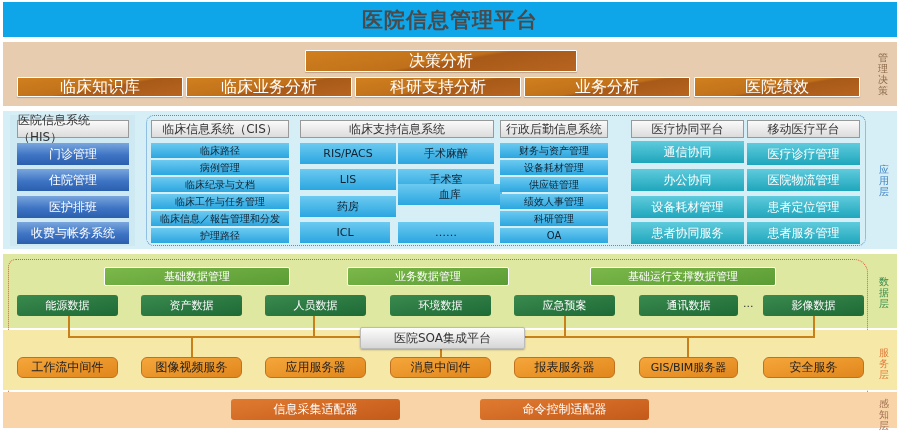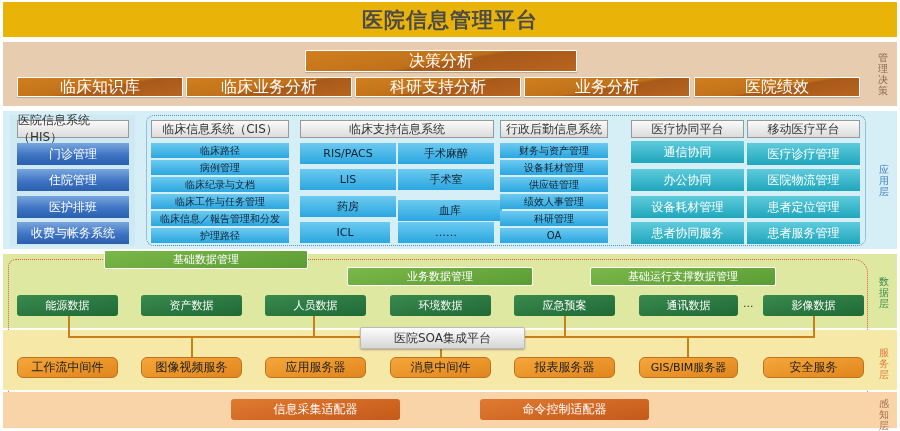--- a/index.html
+++ b/index.html
@@ -1,18 +1,18 @@
 <!DOCTYPE html>
 <html><head>
 <meta charset="utf-8">
 <style>
 *{box-sizing:border-box;margin:0;padding:0}
 body{width:900px;height:431px;background:#fff;font-family:"DejaVu Sans",sans-serif;position:relative;overflow:hidden}
 .abs{position:absolute}
-.title{left:3px;top:2px;width:894px;height:35px;background:#eab308;display:flex;align-items:center;justify-content:center;font-size:21px;font-weight:bold;color:#4a4a4a;letter-spacing:1px}
+.title{left:3px;top:2px;width:894px;height:35px;background:#0ea5e9;display:flex;align-items:center;justify-content:center;font-size:21px;font-weight:bold;color:#4a4a4a;letter-spacing:1px}
 .mgmt{left:3px;top:42px;width:894px;height:64px;background:#e8ccb0}
 .obox{position:absolute;height:20px;background:linear-gradient(170deg,#d0801e 0%,#c0701a 50%,#a85a18 55%,#b86420 100%);border:1px solid #fff;border-radius:1px;color:#fff;font-size:16px;display:flex;align-items:center;justify-content:center;box-shadow:0 1px 1px rgba(0,0,0,.2)}
 .side{position:absolute;font-size:10px;line-height:11px;width:12px;text-align:center}
 .app{left:3px;top:111px;width:894px;height:138px;background:#d6eef5}
 .his{left:10px;top:115px;width:125px;height:131px;background:#cfe9f2}
 .hdr{position:absolute;height:18px;background:linear-gradient(#fafafa,#dcdcdc);border:1px solid #999;color:#333;font-size:12px;display:flex;align-items:center;justify-content:center}
 .dblue{position:absolute;height:22px;background:linear-gradient(#7aa6dd,#3e74c4 55%,#2a5fae);color:#fff;font-size:12px;display:flex;align-items:center;justify-content:center}
 .lblue{position:absolute;height:15px;background:linear-gradient(#6ccaf0,#2ba6e0);color:#123;font-size:10px;display:flex;align-items:center;justify-content:center}
 .mblue{position:absolute;height:21px;background:linear-gradient(#6ccaf0,#2ba6e0);color:#123;font-size:11px;display:flex;align-items:center;justify-content:center}
 .teal{position:absolute;height:22px;background:linear-gradient(#5fcbdc,#1fa6bc);color:#fff;font-size:12px;display:flex;align-items:center;justify-content:center}
@@ -58,21 +58,21 @@
 <div class="lblue" style="left:151px;top:194px;width:138px">临床工作与任务管理</div>
 <div class="lblue" style="left:151px;top:211px;width:138px">临床信息／報告管理和分发</div>
 <div class="lblue" style="left:151px;top:228px;width:138px">护理路径</div>
 
 <div class="hdr" style="left:300px;top:120px;width:194px">临床支持信息系统</div>
 <div class="mblue" style="left:300px;top:143px;width:96px">RIS/PACS</div>
 <div class="mblue" style="left:398px;top:143px;width:96px">手术麻醉</div>
 <div class="mblue" style="left:300px;top:169px;width:96px">LIS</div>
 <div class="mblue" style="left:398px;top:169px;width:96px">手术室</div>
 <div class="mblue" style="left:300px;top:196px;width:96px">药房</div>
-<div class="mblue" style="left:398px;top:200px;width:104px">血库</div>
+<div class="mblue" style="left:398px;top:184px;width:104px">血库</div>
 <div class="mblue" style="left:300px;top:222px;width:90px">ICL</div>
 <div class="mblue" style="left:398px;top:222px;width:96px">……</div>
 
 <div class="hdr" style="left:500px;top:120px;width:108px">行政后勤信息系统</div>
 <div class="lblue" style="left:500px;top:143px;width:108px">财务与资产管理</div>
 <div class="lblue" style="left:500px;top:160px;width:108px">设备耗材管理</div>
 <div class="lblue" style="left:500px;top:177px;width:108px">供应链管理</div>
 <div class="lblue" style="left:500px;top:194px;width:108px">绩效人事管理</div>
 <div class="lblue" style="left:500px;top:211px;width:108px">科研管理</div>
 <div class="lblue" style="left:500px;top:228px;width:108px">OA</div>
@@ -85,22 +85,22 @@
 
 <div class="hdr" style="left:747px;top:120px;width:113px">移动医疗平台</div>
 <div class="teal" style="left:747px;top:143px;width:113px">医疗诊疗管理</div>
 <div class="teal" style="left:747px;top:169px;width:113px">医院物流管理</div>
 <div class="teal" style="left:747px;top:196px;width:113px">患者定位管理</div>
 <div class="teal" style="left:747px;top:222px;width:113px">患者服务管理</div>
 <div class="side" style="left:878px;top:164px;color:#3a7fc4">应用层</div>
 
 <div class="abs data"></div>
 <div class="dotted" style="left:8px;top:259px;width:860px;height:165px;border-color:#e05a3a;border-top-right-radius:14px"></div>
-<div class="gbox" style="left:104px;top:250px;width:204px">基础数据管理</div>
-<div class="gbox" style="left:347px;top:267px;width:186px">业务数据管理</div>
+<div class="gbox" style="left:104px;top:267px;width:186px">基础数据管理</div>
+<div class="gbox" style="left:347px;top:267px;width:162px">业务数据管理</div>
 <div class="gbox" style="left:590px;top:267px;width:186px">基础运行支撑数据管理</div>
 
 <div class="dgbox" style="left:17px;top:295px;width:101px">能源数据</div>
 <div class="dgbox" style="left:141px;top:295px;width:101px">资产数据</div>
 <div class="dgbox" style="left:265px;top:295px;width:101px">人员数据</div>
 <div class="dgbox" style="left:390px;top:295px;width:101px">环境数据</div>
 <div class="dgbox" style="left:514px;top:295px;width:101px">应急预案</div>
 <div class="dgbox" style="left:639px;top:295px;width:99px">通讯数据</div>
 <div class="abs" style="left:743px;top:297px;font-size:11px;color:#333">...</div>
 <div class="dgbox" style="left:763px;top:295px;width:101px">影像数据</div>

